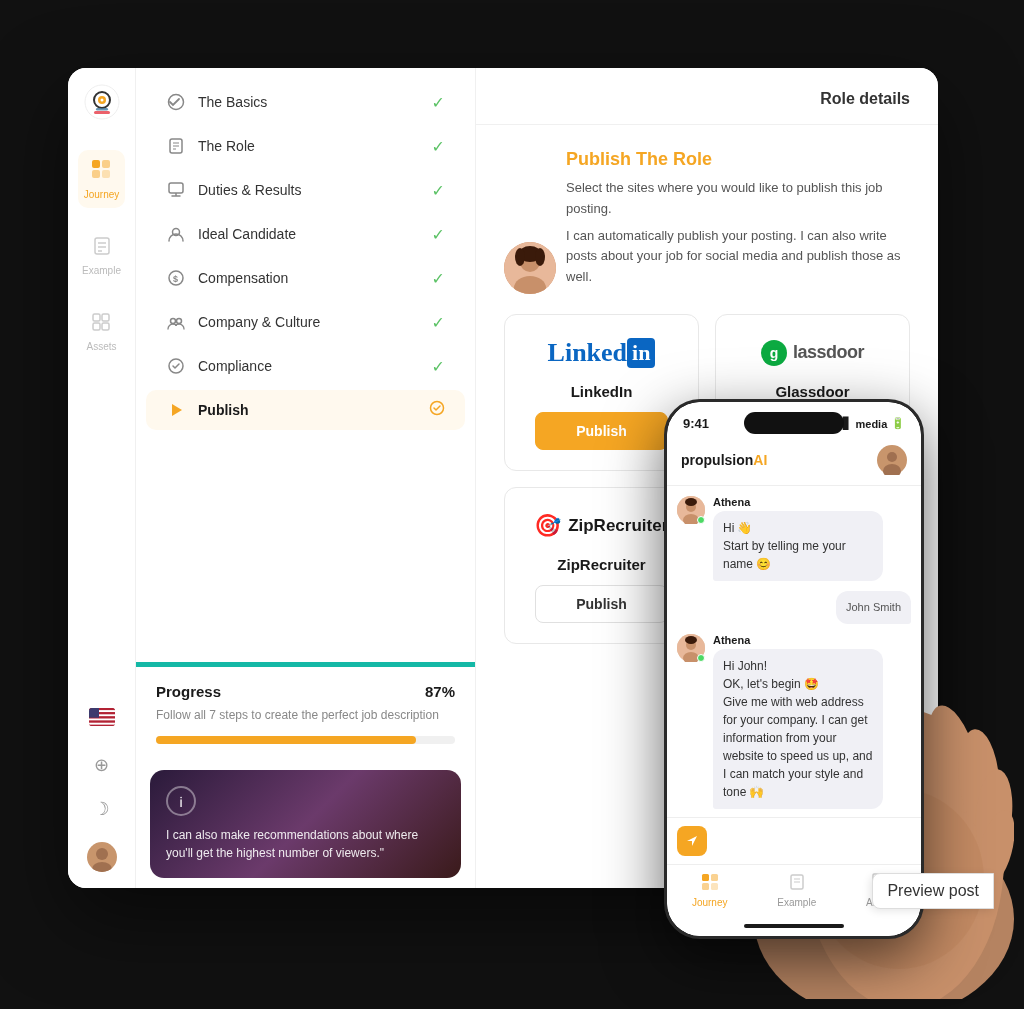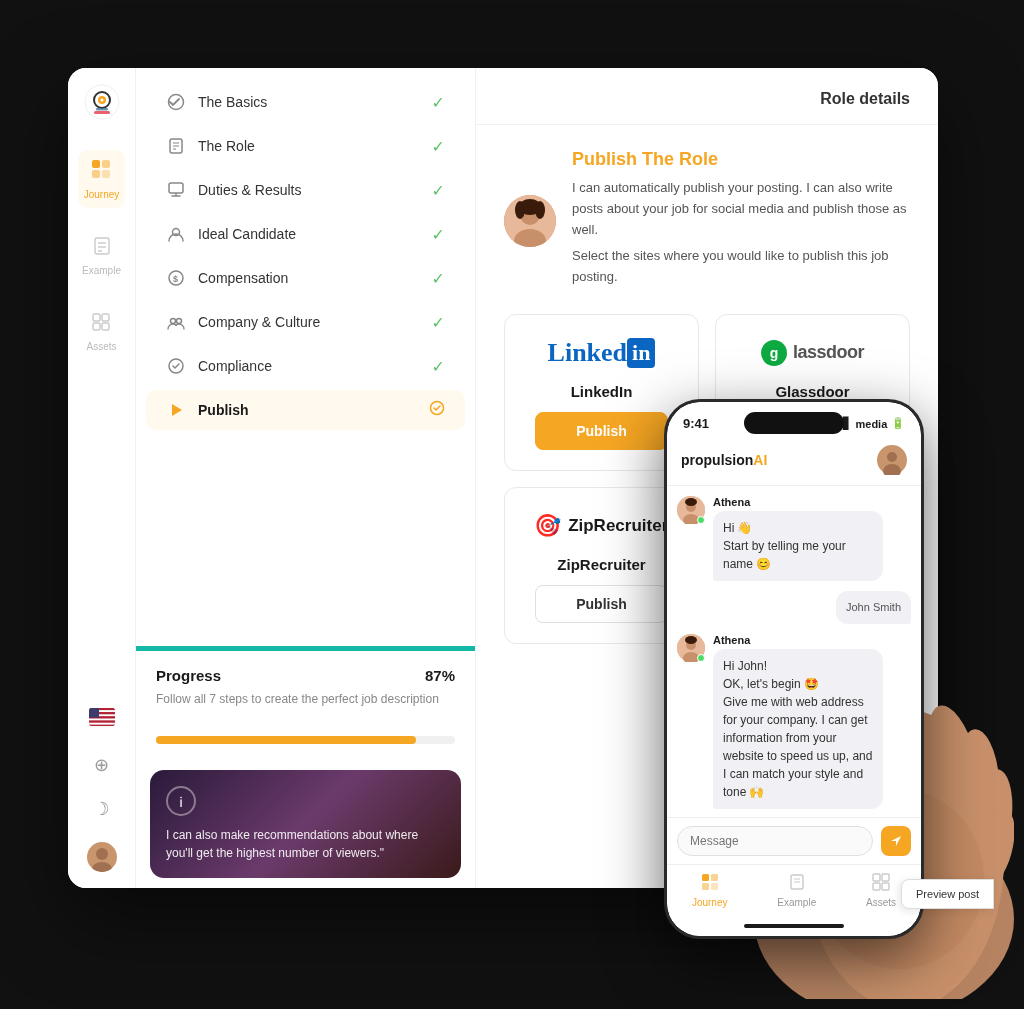--- a/index.html
+++ b/index.html
@@ -132,21 +132,21 @@
 
     .progress-pct {
       font-size: 15px;
       font-weight: 700;
       color: #1a1a1a;
     }
 
     .progress-desc {
       font-size: 12px;
       color: #888;
-      margin-bottom: 28px;
+      margin-bottom: 12px;
       line-height: 1.5;
     }
 
     .progress-bar-bg {
       background: #f0f0f0;
       border-radius: 6px;
       height: 8px;
       width: 100%;
     }
 
@@ -206,23 +206,23 @@
     }
 
     .main-body {
       flex: 1;
       padding: 24px 28px;
       overflow-y: auto;
     }
 
     .publish-hero {
       display: flex;
-      align-items: center;
+      align-items: flex-end;
       margin-bottom: 18px;
-      gap: 16px;
+      gap: 10px;
     }
 
     .publish-avatar {
       width: 52px;
       height: 52px;
       border-radius: 50%;
       background: #d4956c;
       flex-shrink: 0;
       overflow: hidden;
     }
@@ -817,22 +817,22 @@
             <circle cx="26" cy="20" r="10" fill="#c8906a"></circle>
             <ellipse cx="26" cy="46" rx="16" ry="12" fill="#c8906a"></ellipse>
 
             <ellipse cx="26" cy="12" rx="11" ry="8" fill="#3a1a0a"></ellipse>
             <ellipse cx="36" cy="15" rx="5" ry="9" fill="#3a1a0a"></ellipse>
             <ellipse cx="16" cy="15" rx="5" ry="9" fill="#3a1a0a"></ellipse>
           </svg>
         </div>
         <div class="publish-text">
           <h2>Publish The Role</h2>
+          <p>Select the sites where you would like to publish this job posting.</p>
           <p>I can automatically publish your posting. I can also write posts about your job for social media and publish those as well.</p>
-          <p>Select the sites where you would like to publish this job posting.</p>
         </div>
       </div>
 
       <div class="job-boards-grid">
 
         <div class="job-board-card">
           <div class="board-logo">
             <span style="font-size:26px;font-weight:900;color:#0a66c2;font-family:Georgia,serif;">Linked</span>
               <span style="display:inline-block;background:#0a66c2;color:#fff;padding:2px 5px;border-radius:4px;font-size:22px;font-weight:900;font-family:Georgia,serif;vertical-align:middle;">in</span>
           </div>
@@ -952,21 +952,20 @@
               <div class="chat-avatar-online"></div>
             </div>
             <div class="chat-bubble-wrap">
               <span class="chat-name">Athena</span>
               <div class="chat-bubble">Hi John!<br>OK, let's begin 🤩<br>Give me with web address for your company. I can get information from your website to speed us up, and I can match your style and tone 🙌</div>
             </div>
           </div>
         </div>
 
         <div class="phone-input-area">
-          <input class="phone-input" type="text" placeholder="Message" style="">
           <div class="phone-send-btn">
             <svg width="14" height="14" viewBox="0 0 14 14" fill="none">
               <path d="M2 7l10-5-5 10V7H2z" fill="#fff"></path>
             </svg>
           </div>
         </div>
 
         <div class="phone-bottom-nav">
           <div class="phone-nav-item active">
             <span class="phone-nav-icon">
@@ -1003,13 +1002,13 @@
         </div>
 
         <div class="phone-home-indicator">
           <div class="home-bar"></div>
         </div>
       </div>
     </div>
   </div>
 </div>
 
-<div style="position:absolute; bottom:100px; right:30px; z-index:150; background:#fff; border:1px solid #ddd; border-radius:8px 0 0 8px; padding:8px 14px; font-size:11px; color:#333; cursor:pointer; box-shadow:-2px 2px 8px rgba(0,0,0,0.1);text-align:right;">Preview post</div>
+<div style="position:absolute; bottom:100px; right:30px; z-index:150; background:#fff; border:1px solid #ddd; border-radius:8px 0 0 8px; padding:8px 14px; font-size:16px; color:#333; cursor:pointer; box-shadow:-2px 2px 8px rgba(0,0,0,0.1);text-align:right;">Preview post</div>
 
 </body></html>

